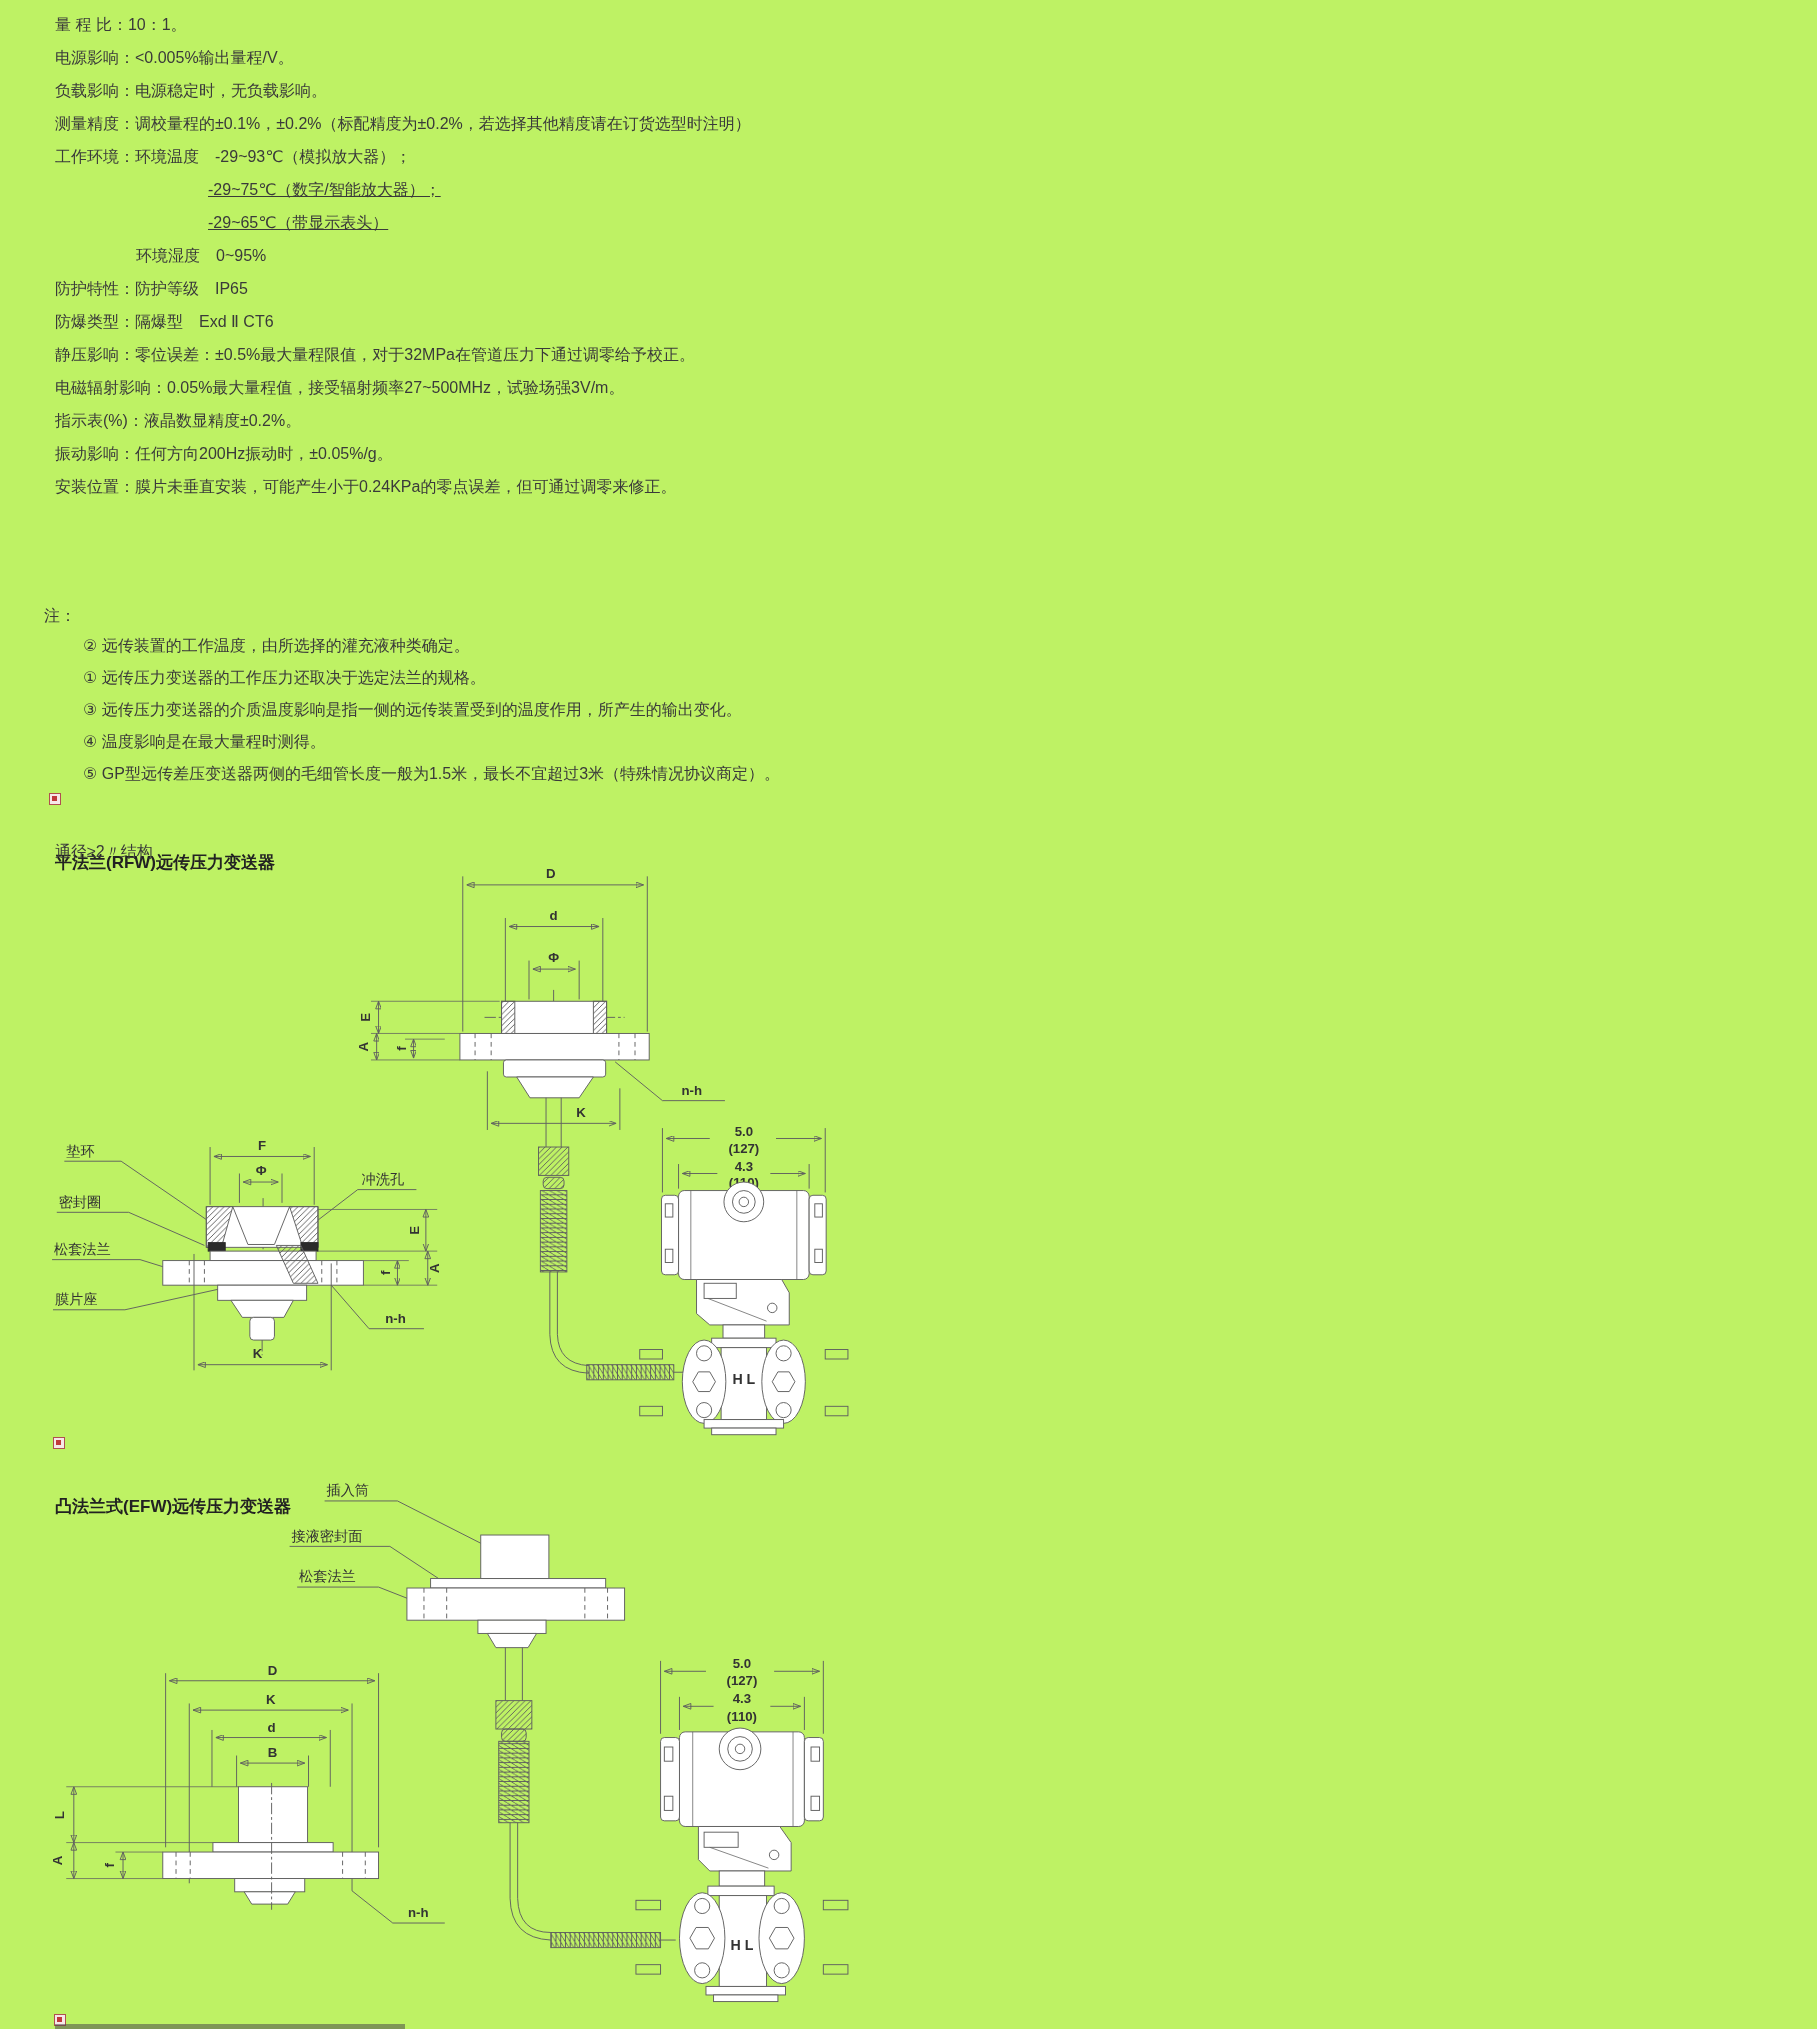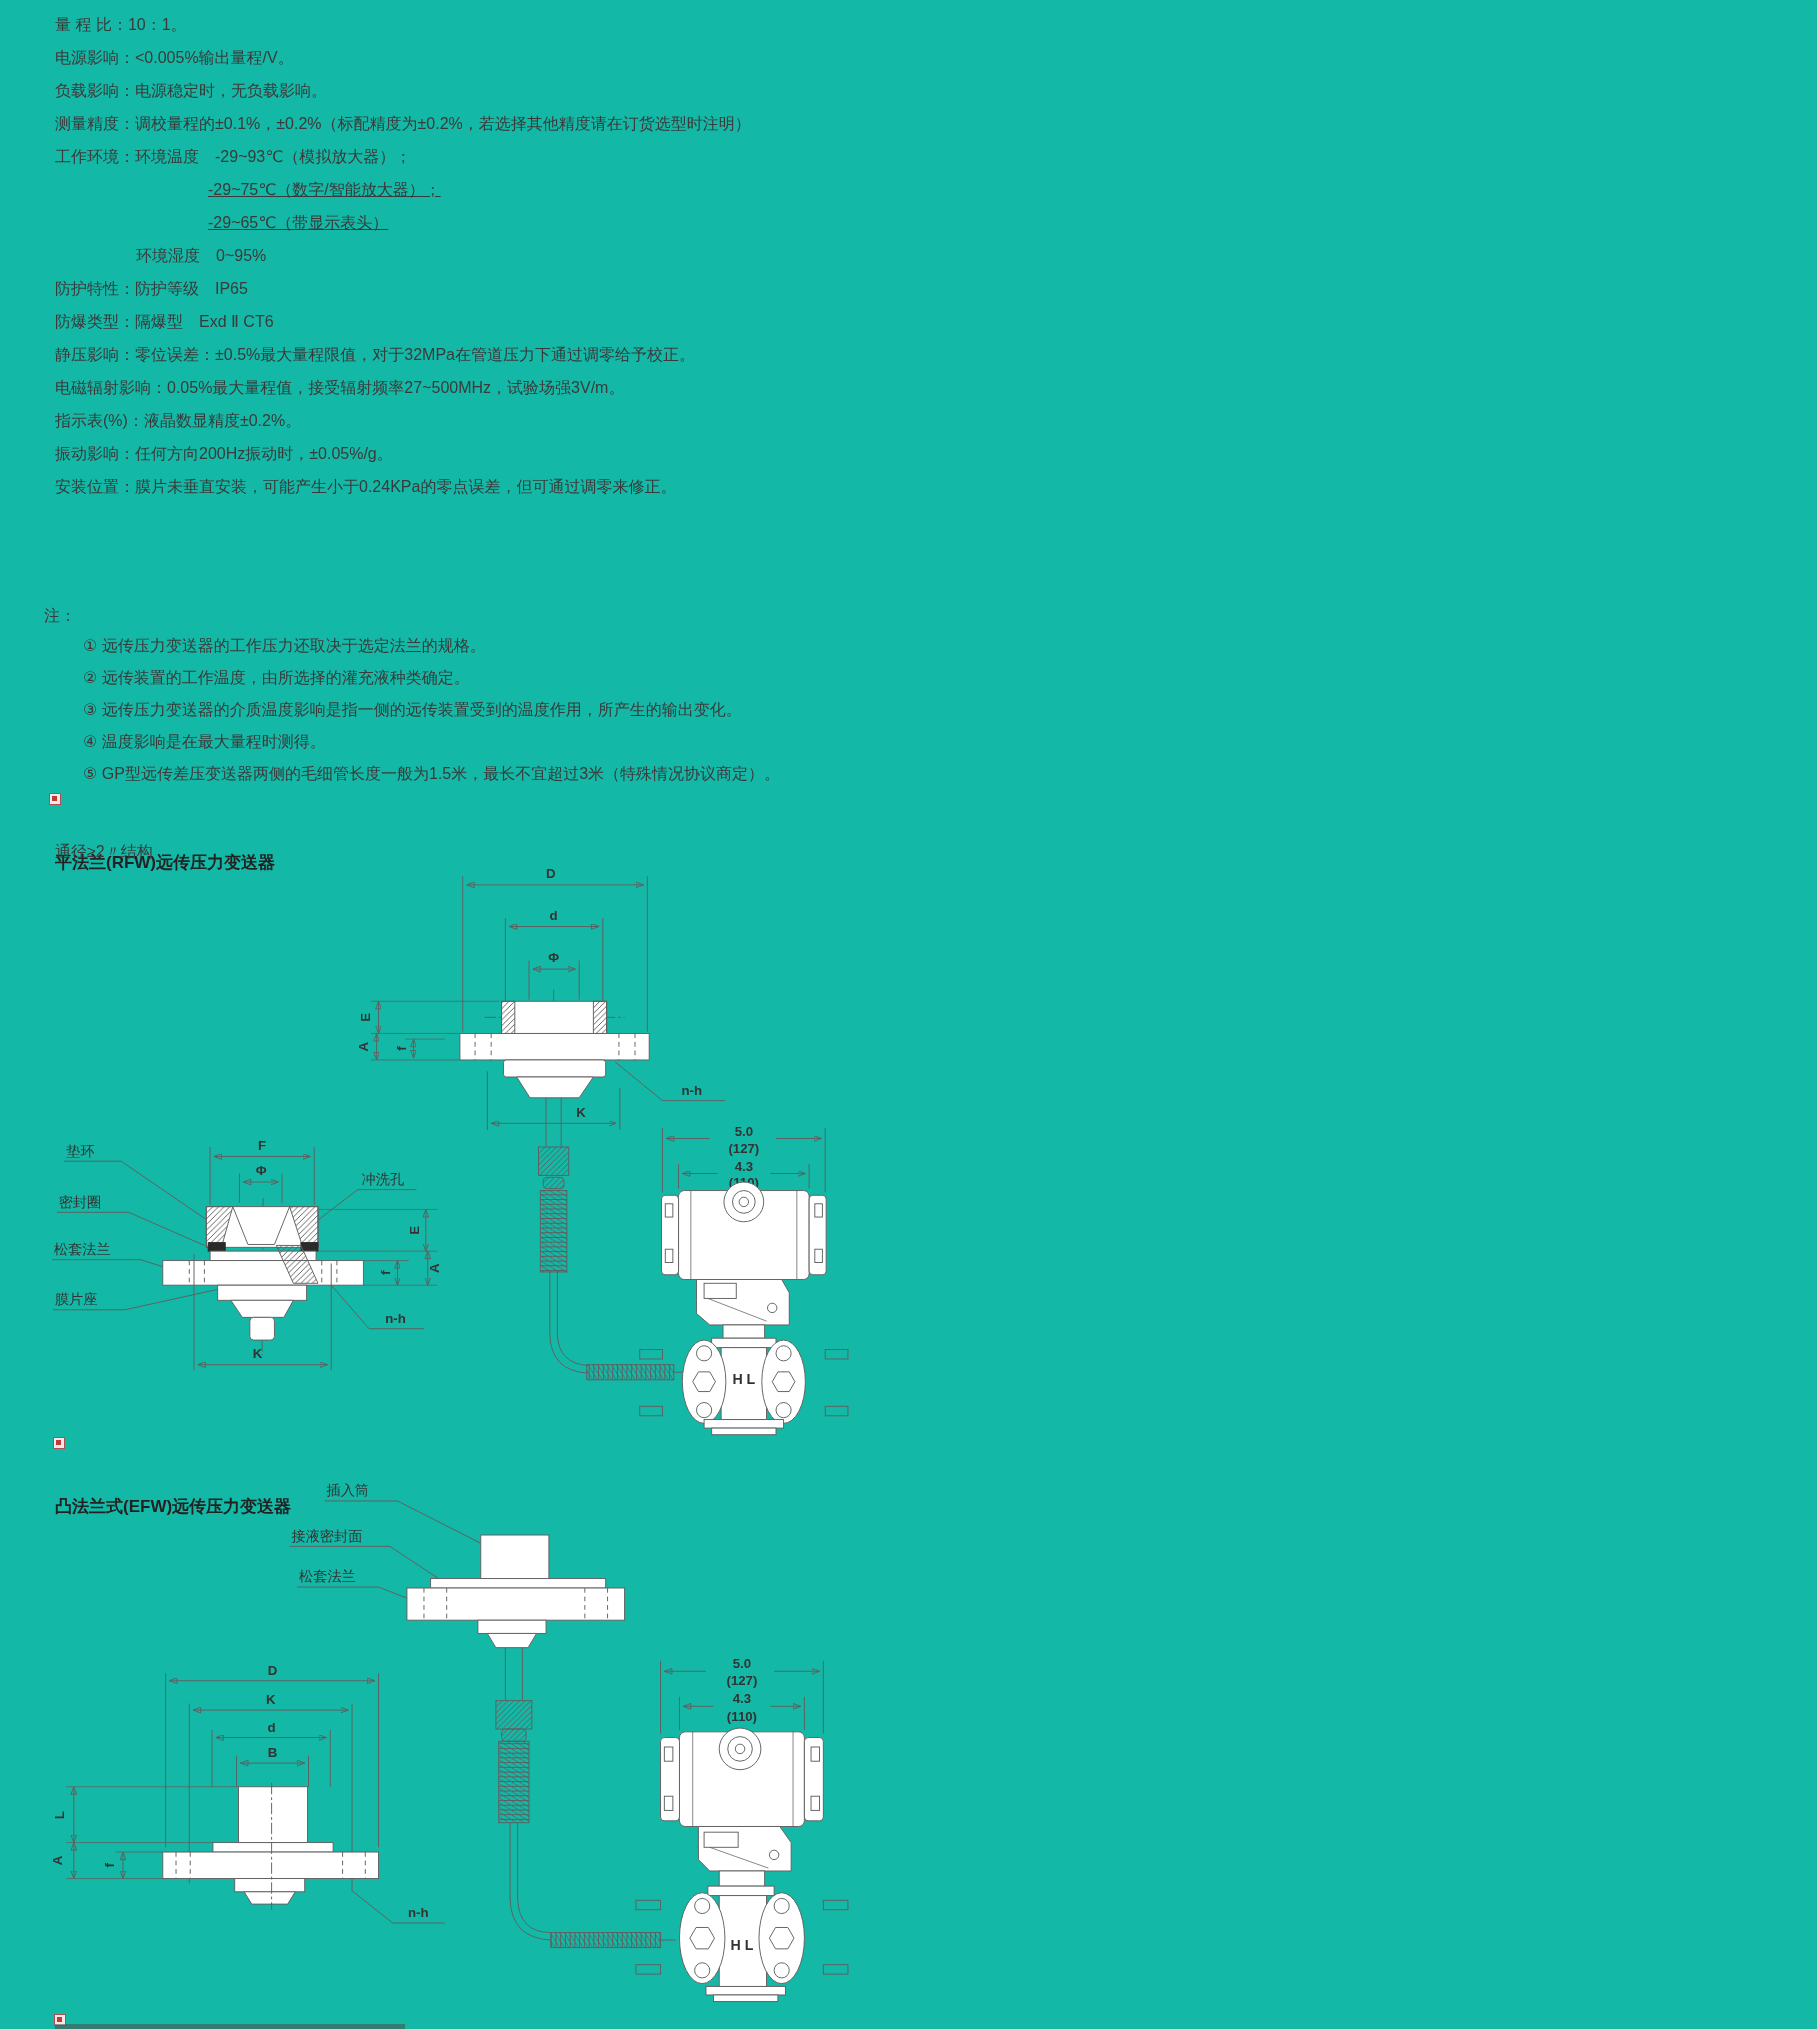--- a/index.html
+++ b/index.html
@@ -1,16 +1,16 @@
 <!DOCTYPE html>
 <html style="font-size:15px"><head>
 <meta charset="utf-8">
 <style>
   html,body{margin:0;padding:0;background:#ffffff;}
-  .page{position:relative;width:1817px;height:2030px;background:#14b8a6;overflow:hidden;
+  .page{position:relative;width:1817px;height:2030px;background:#bef264;overflow:hidden;
         font-family:"Liberation Sans","DejaVu Sans",sans-serif;color:#3a3a3a;}
   
   .specs{position:absolute;left:55px;top:7.6px;font-size:16px;}
   .spec-line{height:33px;line-height:33px;white-space:pre;}
   .ind1{padding-left:153px;text-decoration:underline;}
   .ind2{padding-left:81px;}
   .notes-label{position:absolute;left:44px;top:600px;font-size:16px;height:32px;line-height:32px;}
   .notes{position:absolute;left:83px;top:630px;font-size:16px;}
   .note-line{height:32px;line-height:32px;white-space:pre;}
   .sec-heading{position:absolute;left:55px;font-size:17px;font-weight:bold;color:#222;height:26.5px;line-height:26.5px;margin-top:44px;}
@@ -59,22 +59,22 @@
     <div class="spec-line">防爆类型：隔爆型　Exd Ⅱ CT6</div>
     <div class="spec-line">静压影响：零位误差：±0.5%最大量程限值，对于32MPa在管道压力下通过调零给予校正。</div>
     <div class="spec-line">电磁辐射影响：0.05%最大量程值，接受辐射频率27~500MHz，试验场强3V/m。</div>
     <div class="spec-line">指示表(%)：液晶数显精度±0.2%。</div>
     <div class="spec-line">振动影响：任何方向200Hz振动时，±0.05%/g。</div>
     <div class="spec-line">安装位置：膜片未垂直安装，可能产生小于0.24KPa的零点误差，但可通过调零来修正。</div>
   </div>
 
   <div class="notes-label">注：</div>
   <div class="notes">
+    <div class="note-line">② 远传装置的工作温度，由所选择的灌充液种类确定。</div>
     <div class="note-line">① 远传压力变送器的工作压力还取决于选定法兰的规格。</div>
-    <div class="note-line">② 远传装置的工作温度，由所选择的灌充液种类确定。</div>
     <div class="note-line">③ 远传压力变送器的介质温度影响是指一侧的远传装置受到的温度作用，所产生的输出变化。</div>
     <div class="note-line">④ 温度影响是在最大量程时测得。</div>
     <div class="note-line">⑤ GP型远传差压变送器两侧的毛细管长度一般为1.5米，最长不宜超过3米（特殊情况协议商定）。</div>
   </div>
 
   <div class="img-marker mk1"></div>
   <div class="sec-heading h-rfw">平法兰(RFW)远传压力变送器</div>
   <div class="sec-sub sub-rfw">通径≥2〃结构</div>
 
   <div class="img-marker mk2"></div>

